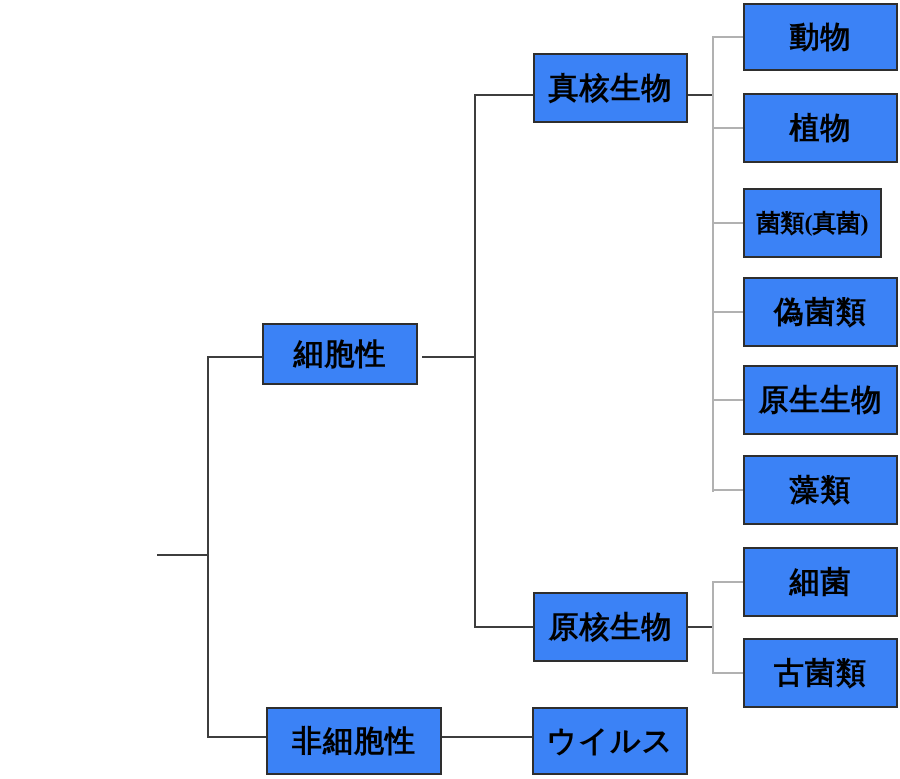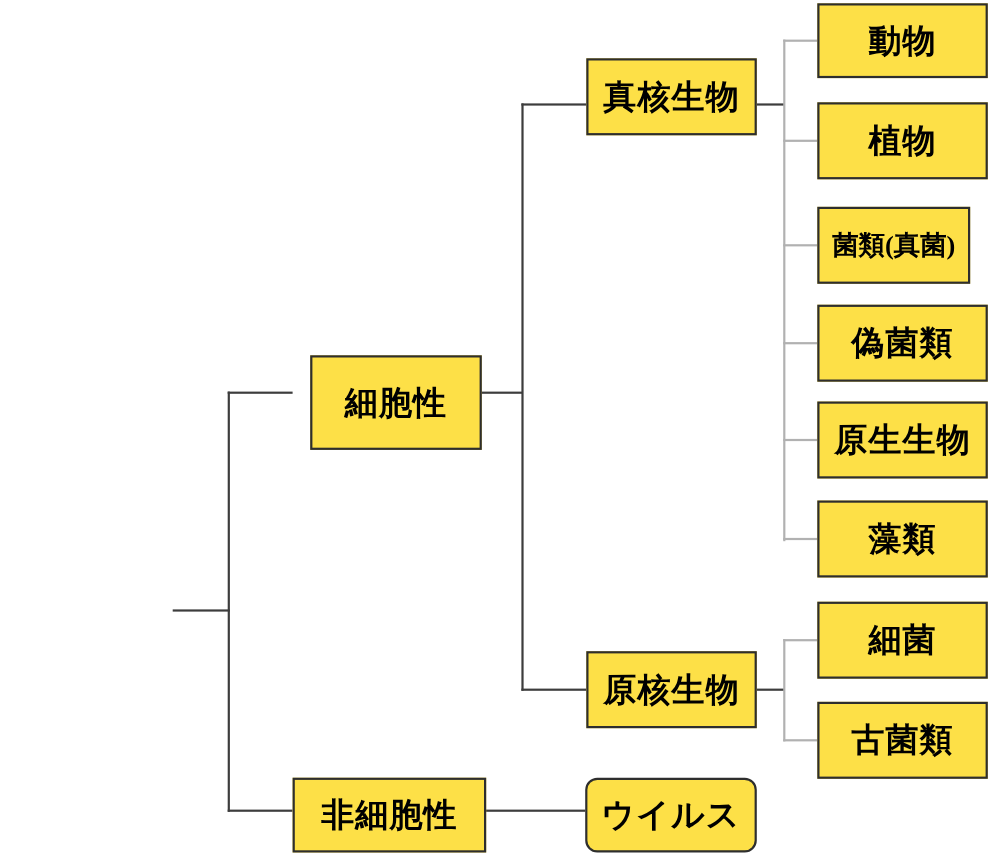--- a/index.html
+++ b/index.html
@@ -12,45 +12,45 @@
     width: 900px;
     height: 779px;
     background: #ffffff;
     overflow: hidden;
     font-family: "Liberation Serif", "DejaVu Serif", serif;
   }
   .node {
     position: absolute;
     box-sizing: border-box;
     border: 2px solid #2e2e2e;
-    background: #fde047;
+    background: #3b82f6;
     display: flex;
     align-items: center;
     justify-content: center;
     font-weight: 700;
     font-size: 30px;
     color: #000000;
     letter-spacing: 1px;
     white-space: nowrap;
   }
   .line {
     position: absolute;
     background: #3d3d3d;
   }
   .line.gray {
     background: #b1b1b1;
   }
 
   
   #n-organism    { left: 1px;   top: 520px; width: 156px; height: 70px; }
-  #n-cellular    { left: 282px; top: 323px; width: 156px; height: 86px; }
+  #n-cellular    { left: 262px; top: 323px; width: 156px; height: 62px; }
   #n-noncellular { left: 266px; top: 707px; width: 176px; height: 68px; }
   #n-eukaryote   { left: 533px; top: 53px;  width: 155px; height: 70px; }
   #n-prokaryote  { left: 533px; top: 592px; width: 155px; height: 70px; }
-  #n-virus       { left: 532px; top: 707px; width: 156px; height: 68px; border-radius: 11px; }
+  #n-virus       { left: 532px; top: 707px; width: 156px; height: 68px; }
   #n-animal      { left: 743px; top: 3px;   width: 155px; height: 68px; }
   #n-plant       { left: 743px; top: 93px;  width: 155px; height: 70px; }
   #n-fungi       { left: 743px; top: 188px; width: 139px; height: 70px; font-size: 24px; letter-spacing: 0; }
   #n-pseudofungi { left: 743px; top: 277px; width: 155px; height: 70px; }
   #n-protist     { left: 743px; top: 365px; width: 155px; height: 70px; }
   #n-algae       { left: 743px; top: 455px; width: 155px; height: 70px; }
   #n-bacteria    { left: 743px; top: 547px; width: 155px; height: 70px; }
   #n-archaea     { left: 743px; top: 638px; width: 155px; height: 70px; }
 
   

